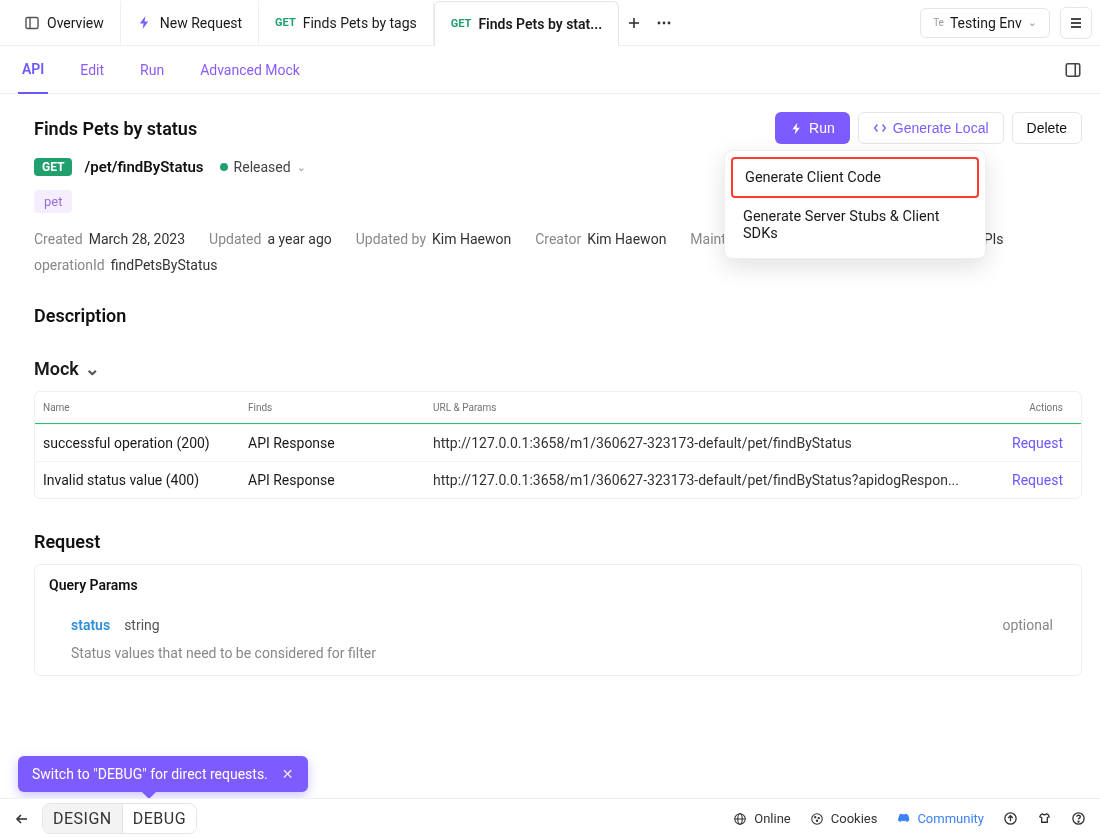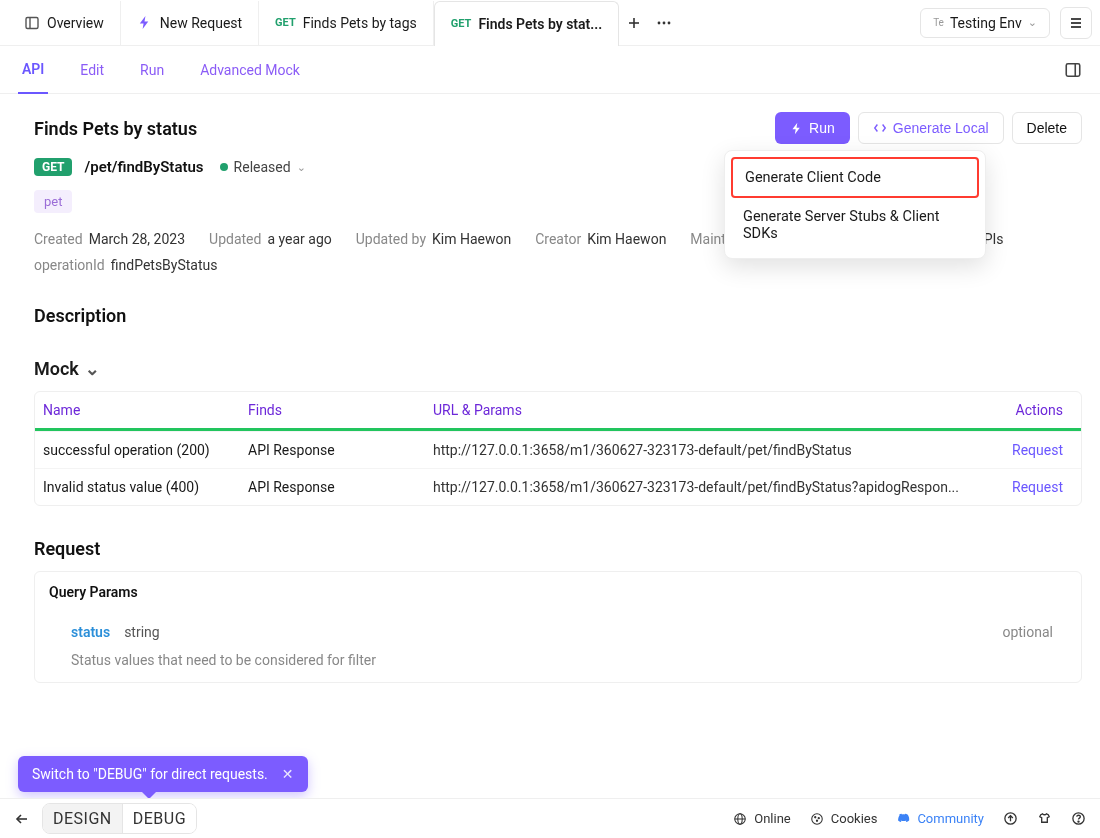--- a/index.html
+++ b/index.html
@@ -67,21 +67,21 @@
 
 .mock-head { display:flex; align-items:center; gap:6px; font-size:18px; font-weight:600; cursor:pointer; }
 .mock-tabs { margin-top:14px; display:inline-flex; border:1px solid #e5e5e5; border-radius:6px; overflow:hidden; }
 .mock-tab { padding:7px 14px; cursor:pointer; font-size:14px; }
 .mock-tab.active { background:#fff; color:#111; }
 .mock-tab:not(.active){ color:#555; }
 .mock-tabs .mock-tab + .mock-tab { border-left:1px solid #e5e5e5; }
 
 .mock-table { width:100%; border:1px solid #efefef; border-radius:6px; margin-top:12px; overflow:hidden; }
 .mock-table .thead, .mock-table .trow { display:grid; grid-template-columns: 205px 185px 1fr 80px; padding:10px 8px; align-items:center; }
-.mock-table .thead { color:#6d28d9; border-bottom:3px solid #22c55e; font-size:14px; }
+.mock-table .thead { color:#737373; border-bottom:1px solid #22c55e; font-size:10px; }
 .mock-table .trow { border-top:1px solid #f4f4f4; font-size:14px; }
 .mock-table .url-cell { color:#333; white-space:nowrap; overflow:hidden; text-overflow:ellipsis; padding-right:8px;}
 .mock-table .action-link { color:#6b57ff; text-align:right; cursor:pointer; padding-right:10px;}
 
 
 .req-card { border:1px solid #efefef; border-radius:6px; margin-top:4px; }
 .req-card .req-head { padding:12px 14px; font-weight:600; color:#111; }
 .param-row { padding:12px 14px 8px 36px; display:flex; gap:14px; align-items:center; }
 .param-name { color:#2b8fd9; font-weight:600; }
 .param-type { color:#555; }

